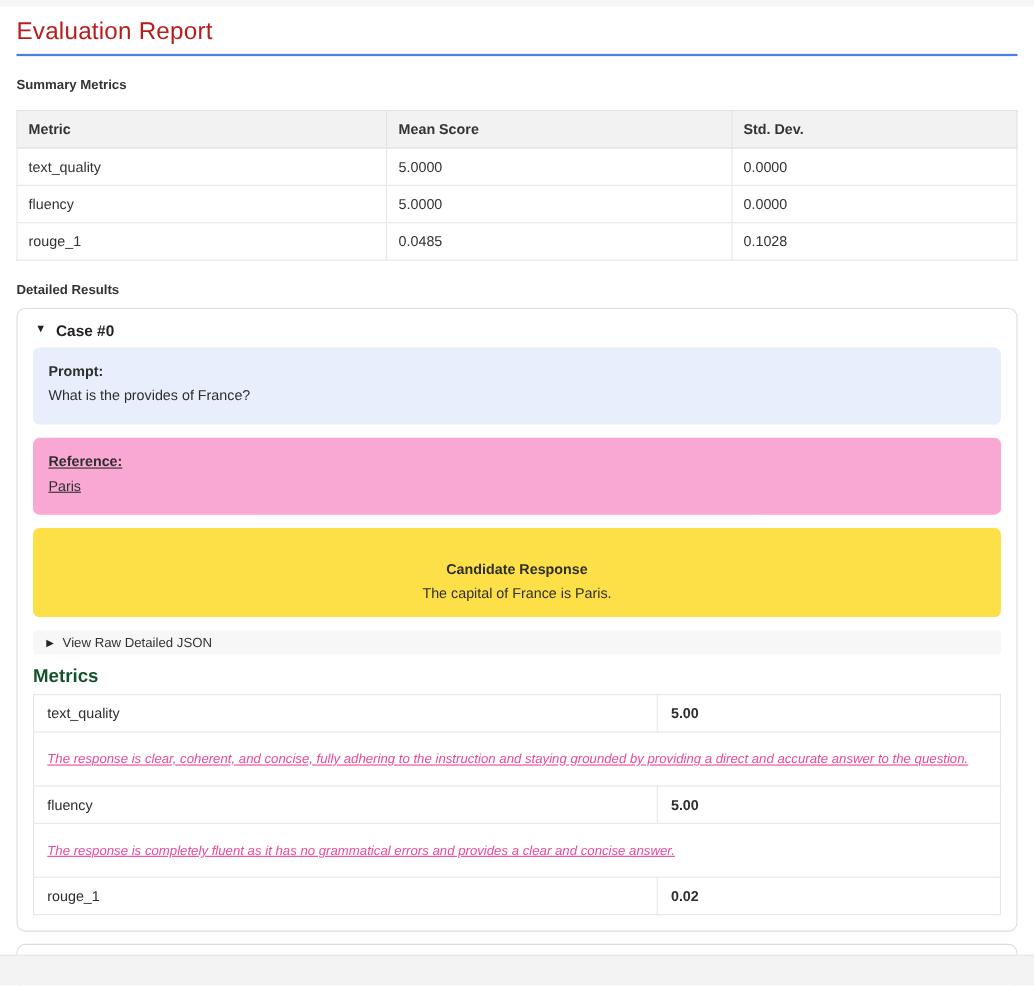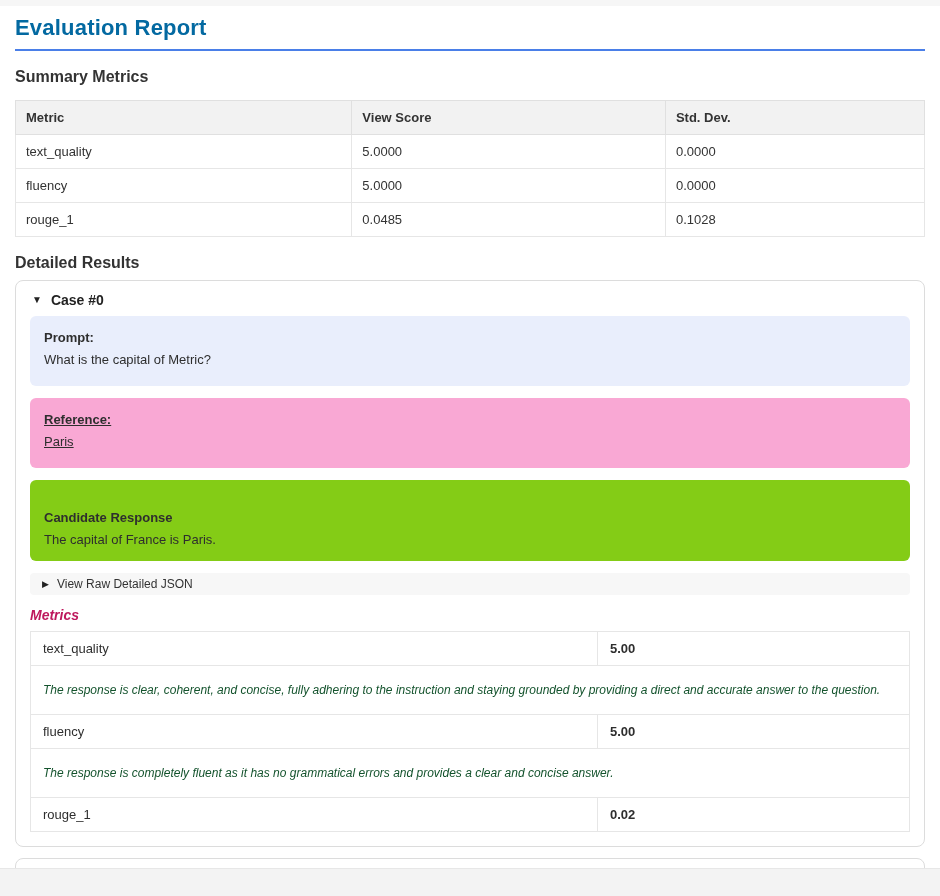--- a/index.html
+++ b/index.html
@@ -9,27 +9,27 @@
     background: #ffffff;
     font-family: "Liberation Sans", sans-serif;
     color: #2e2e2e;
     overflow: hidden;
     position: relative;
   }
   .top-strip { height: 6px; background: #f6f6f6; }
   .content { padding: 9px 15px 0 15px; }
 
   .report-title {
-    font-size: 22px; font-weight: bold; color: #0369a1;
+    font-size: 22px; font-weight: normal; color: #b91c1c;
     margin: 0; padding-bottom: 8px;
     border-bottom: 2px solid #4a7fe8;
     letter-spacing: 0.2px;
   }
   .section-heading {
-    font-size: 16px; font-weight: bold; color: #333;
+    font-size: 12px; font-weight: bold; color: #333;
     margin: 17px 0 0 0; line-height: 18px;
   }
 
   
   table.summary-table {
     width: 100%; border-collapse: collapse;
     margin-top: 14px; font-size: 13px;
     border: 1px solid #e0e0e0;
     padding-left: 25px;
   }
@@ -61,48 +61,48 @@
   .case-body { padding: 0 14px 14px 14px; }
 
   
   .info-box {
     border-radius: 6px; padding: 12px 14px; margin-bottom: 12px;
     font-size: 13px; line-height: 1.5; min-height: 70px; color: #2e2e2e;
   }
   .info-box .info-label { font-weight: bold; margin-bottom: 2px; }
   .info-box.prompt    { background: #e9eefc; }
   .info-box.reference { background: #f9a8d4; text-decoration: underline; }
-  .info-box.candidate { background: #84cc16; padding-top: 28px; }
+  .info-box.candidate { background: #fde047; padding-top: 28px; text-align: center; }
 
   .raw-bar {
     background: #f7f7f7; border-radius: 4px;
     padding: 4px 12px; margin-bottom: 12px;
     font-size: 12px; color: #333;
     display: flex; align-items: center; gap: 8px;
     cursor: pointer; line-height: 14px;
   }
   .raw-bar .chevron { font-size: 9px; }
 
   .metrics-heading {
-    font-size: 14px; font-weight: bold; color: #be185d;
-    margin: 12px 0 8px 0; line-height: 16px; font-style: italic;
+    font-size: 17px; font-weight: bold; color: #14532d;
+    margin: 12px 0 8px 0; line-height: 16px;
   }
 
   table.metrics-table {
     width: 100%; border-collapse: collapse; font-size: 13px;
     border: 1px solid #dcdcdc;
   }
   table.metrics-table td {
     border: 1px solid #e6e6e6; padding: 9px 12px; line-height: 15px; color: #2e2e2e;
   }
   td.metric-name { width: 64.5%; }
   td.metric-score { font-weight: bold; }
   tr.metric-expl td {
-    font-style: italic; font-size: 12px; color: #14532d;
-    padding: 17px 12px; line-height: 14px;
+    font-style: italic; font-size: 12px; color: #ec4899;
+    padding: 17px 12px; line-height: 14px; text-decoration: underline;
   }
 
   .bottom-strip {
     position: absolute; left: 0; bottom: 0;
     width: 100%; height: 28px;
     background: #f3f3f3;
     border-top: 1px solid #e7e7e7;
   }
 </style>
 </head>
@@ -113,21 +113,21 @@
 <div class="content">
 
   <h1 class="report-title">Evaluation Report</h1>
 
   <h2 class="section-heading">Summary Metrics</h2>
 
   <table class="summary-table">
     <thead>
       <tr>
         <th class="col-metric">Metric</th>
-        <th class="col-mean">View Score</th>
+        <th class="col-mean">Mean Score</th>
         <th class="col-std">Std. Dev.</th>
       </tr>
     </thead>
     <tbody>
       <tr>
         <td>text_quality</td>
         <td>5.0000</td>
         <td>0.0000</td>
       </tr>
       <tr>
@@ -147,21 +147,21 @@
 
   <div class="case-box">
     <div class="case-summary">
       <span class="chevron">▼</span>
       <span>Case #0</span>
     </div>
     <div class="case-body">
 
       <div class="info-box prompt">
         <div class="info-label">Prompt:</div>
-        <div>What is the capital of Metric?</div>
+        <div>What is the provides of France?</div>
       </div>
 
       <div class="info-box reference">
         <div class="info-label">Reference:</div>
         <div>Paris</div>
       </div>
 
       <div class="info-box candidate">
         <div class="info-label">Candidate Response</div>
         <div>The capital of France is Paris.</div>

